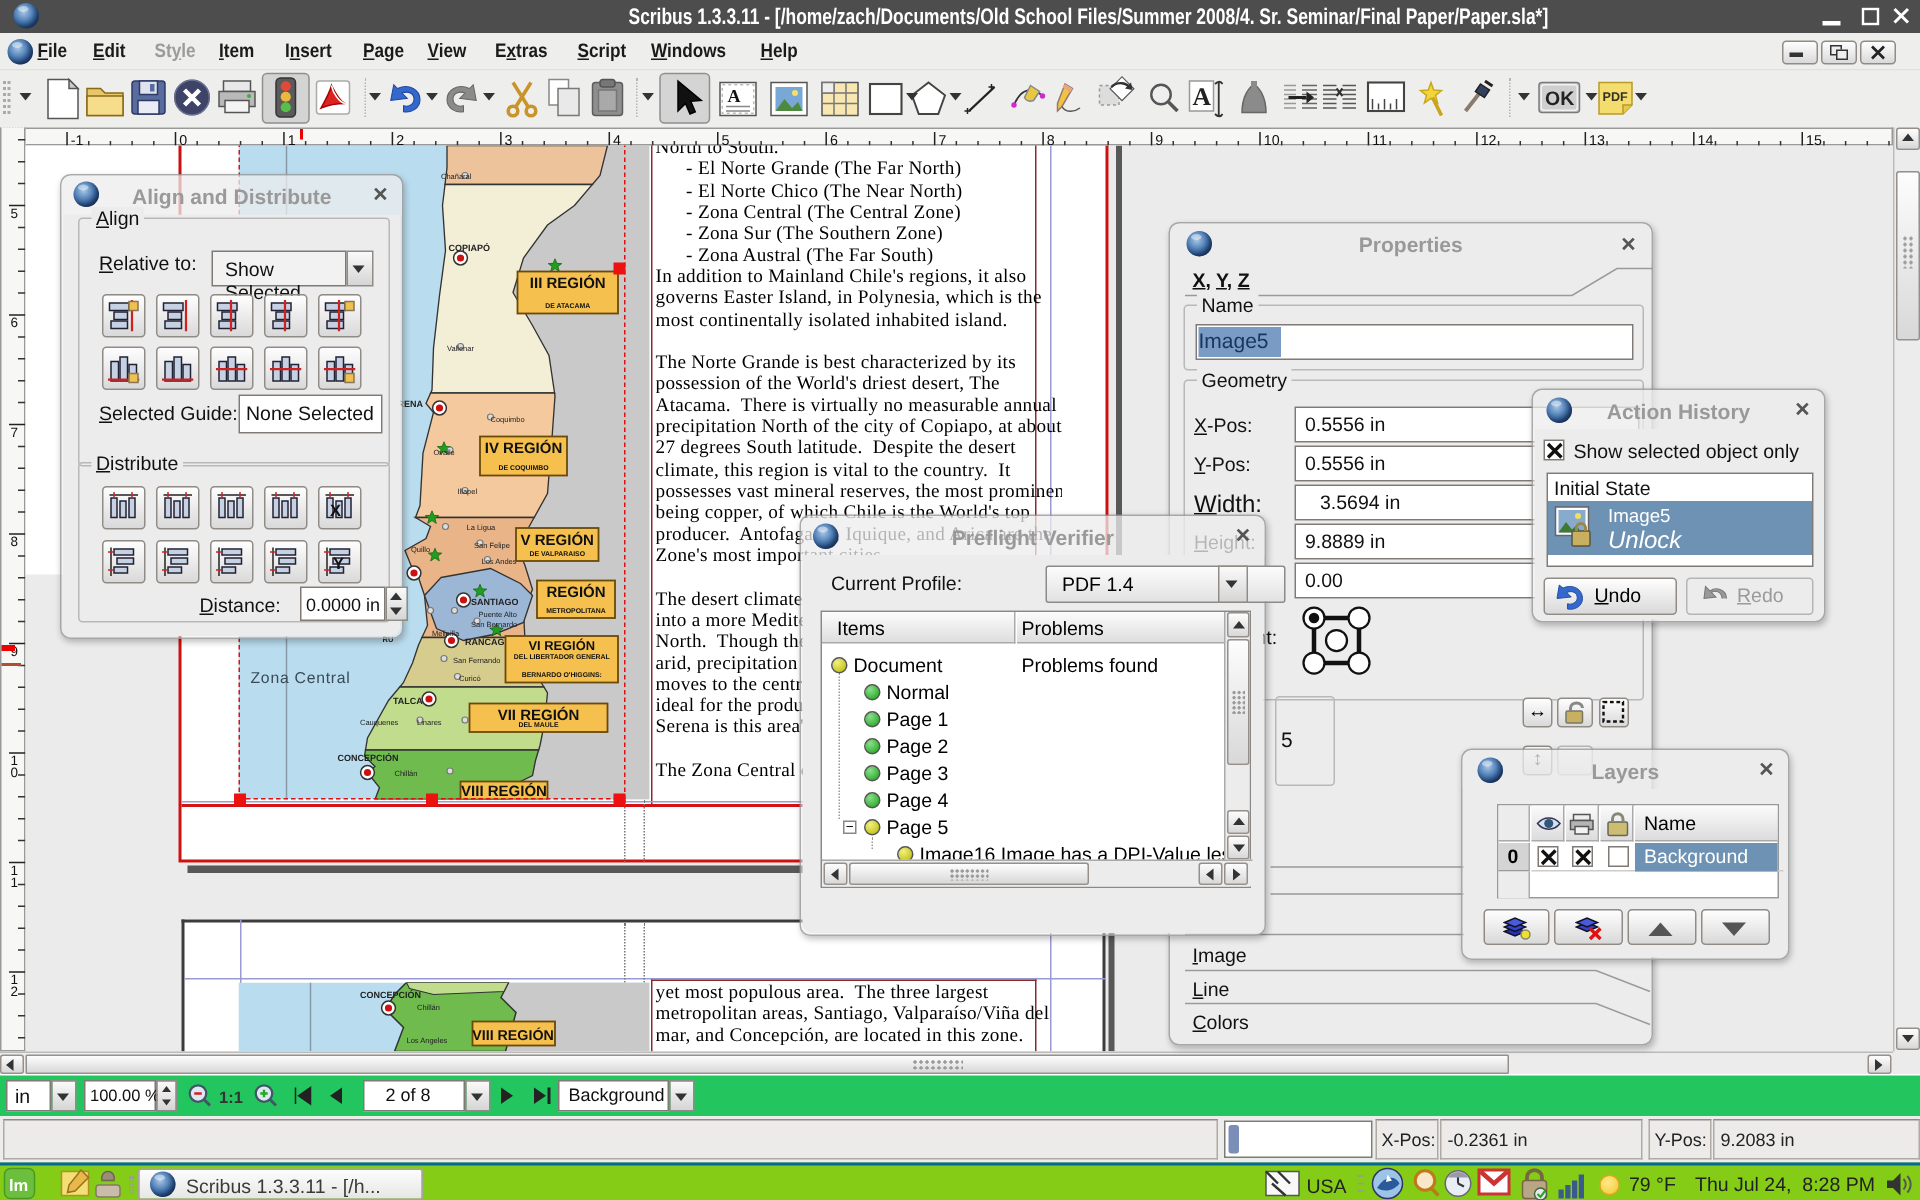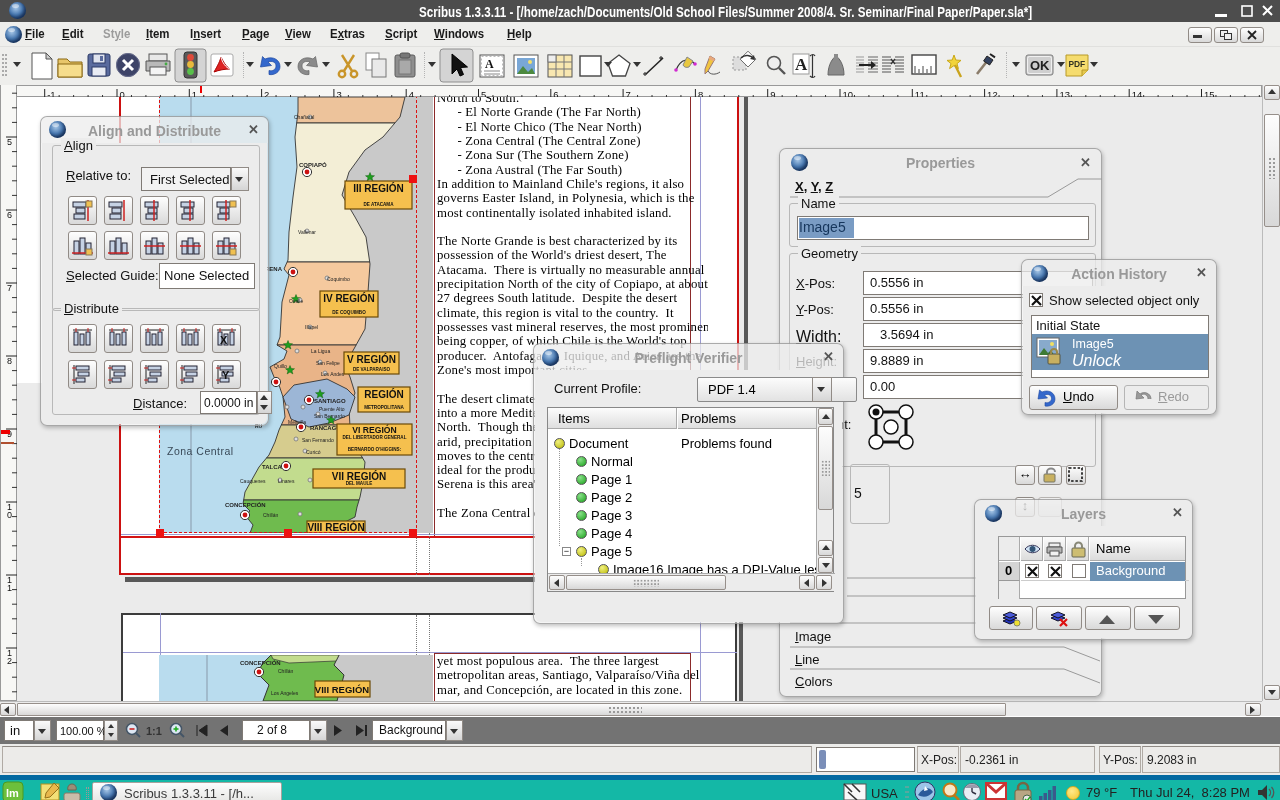--- a/index.html
+++ b/index.html
@@ -18,24 +18,24 @@
 #hruler{left:17px;top:85px;width:1245px;height:12px;background:#f7f7f5;border:1px solid #999;border-left:none;}
 #vruler{left:0;top:85px;width:17px;height:616px;background:#f7f7f5;border:1px solid #999;border-top:none;}
 #rulcorner{left:0;top:85px;width:17px;height:12px;background:#f2f2f0;border:1px dotted #888;}
 
 #canvas{left:17px;top:97px;width:1245px;height:604px;background:#ebebeb;overflow:hidden;}
 
 #hscroll{left:0;top:701px;width:1262px;height:15px;background:#ececec;border-top:1px solid #bbb;}
 #vscroll{left:1262px;top:85px;width:18px;height:616px;background:#ececec;border-left:1px solid #bbb;}
 .sbtn{position:absolute;background:linear-gradient(#fdfdfd,#d8d8d8);border:1px solid #968f8a;border-radius:2px;}
 .arr{position:absolute;width:0;height:0;}
-#status1{left:0;top:716px;width:1280px;height:28px;background:#737373;border-top:1px solid #fff;}
+#status1{left:0;top:716px;width:1280px;height:28px;background:#22c55e;border-top:1px solid #fff;}
 #status2{left:0;top:744px;width:1280px;height:31px;background:#ececea;}
 .panel{position:absolute;border:1px solid #b0aaa4;border-top-color:#8f8a85;background:#ecebe9;font-size:12px;color:#222;}
-#taskbar{left:0;top:775px;width:1280px;height:25px;background:#14b8a6;border-top:5px solid #0369a1;}
+#taskbar{left:0;top:775px;width:1280px;height:25px;background:#84cc16;border-top:2px solid #0369a1;}
 
 .btn{background:linear-gradient(#fefefe,#d9d9d9);border:1px solid #918b86;border-radius:3px;}
 .field{background:#fff;border:1px solid #7f7a75;font-size:13px;color:#111;}
 .combo-arr{background:linear-gradient(#fafafa,#d5d5d5);border:1px solid #918b86;}
 
 .pal{position:absolute;background:rgba(236,236,236,0.55);border:1px solid rgba(130,130,130,0.65);border-radius:7px;box-shadow:1px 2px 4px rgba(0,0,0,0.25);}
 .pal .ptitle{position:absolute;left:0;top:0;right:0;height:26px;background:rgba(238,238,238,0.45);border-radius:7px 7px 0 0;text-align:center;font-size:14px;font-weight:bold;color:#999;padding-top:6px;}
 .pal .pbody{position:absolute;left:1px;top:26px;right:1px;bottom:1px;background:#ececec;border-radius:0 0 6px 6px;}
 .px{position:absolute;font-size:13px;font-weight:bold;color:#555;}
 .group{position:absolute;border:1px solid #b8b8b8;border-radius:3px;}
@@ -733,21 +733,21 @@
 </div>
 
 <div class="pal" id="align" style="left:40px;top:116px;width:229px;height:310px;">
   <div class="ptitle">Align and Distribute</div>
   <div class="globe" style="left:8px;top:4px;"></div>
   <div class="px" style="right:9px;top:5px;">✕</div>
   <div class="pbody">
     <div class="group" style="left:10px;top:2px;width:208px;height:166px;">
       <div class="glabel"><u>A</u>lign</div>
       <div style="position:absolute;left:13px;top:22px;font-size:13px;color:#111;"><u>R</u>elative to:</div>
-      <div class="field" style="position:absolute;left:88px;top:21px;width:90px;height:24px;padding:4px 0 0 8px;background:#f2f2f2;">First Selected</div>
+      <div class="field" style="position:absolute;left:88px;top:21px;width:90px;height:24px;padding:4px 0 0 8px;background:#f2f2f2;">Show Selected</div>
       <div class="combo-arr" style="position:absolute;left:178px;top:21px;width:18px;height:24px;"></div>
       <div class="dd" style="left:182px;top:31px;"></div>
       <div id="agrid">
           <div class="btn" style="position:absolute;left:15px;top:50px;width:29px;height:29px;"></div>
           <svg style="position:absolute;left:19px;top:54px;" width="21" height="21">
             <rect x="1" y="2" width="13" height="5" fill="#c6d2e4" stroke="#223" stroke-width="1"></rect>
             <rect x="4" y="8" width="9" height="5" fill="#c6d2e4" stroke="#223" stroke-width="1"></rect>
             <rect x="2" y="14" width="11" height="5" fill="#c6d2e4" stroke="#223" stroke-width="1"></rect>
             <line x1="16" y1="0" x2="16" y2="21" stroke="#c22" stroke-width="1.5"></line>
             <rect x="14" y="1" width="6" height="6" fill="#f0c050" stroke="#875"></rect>

